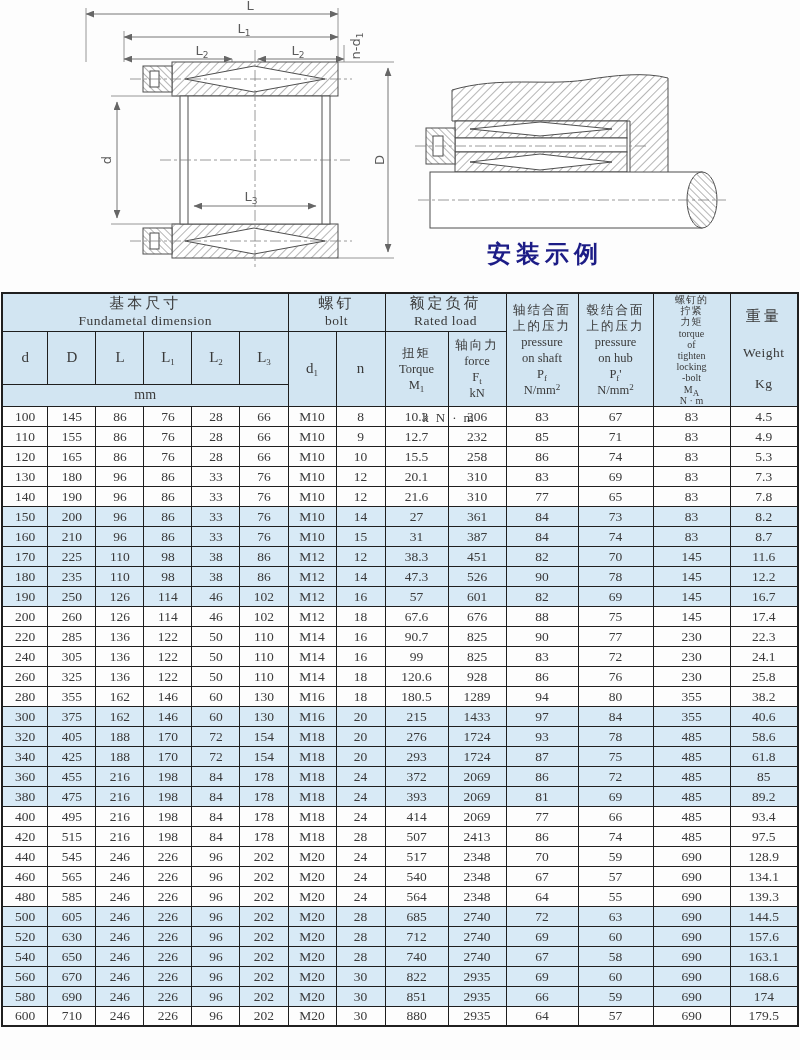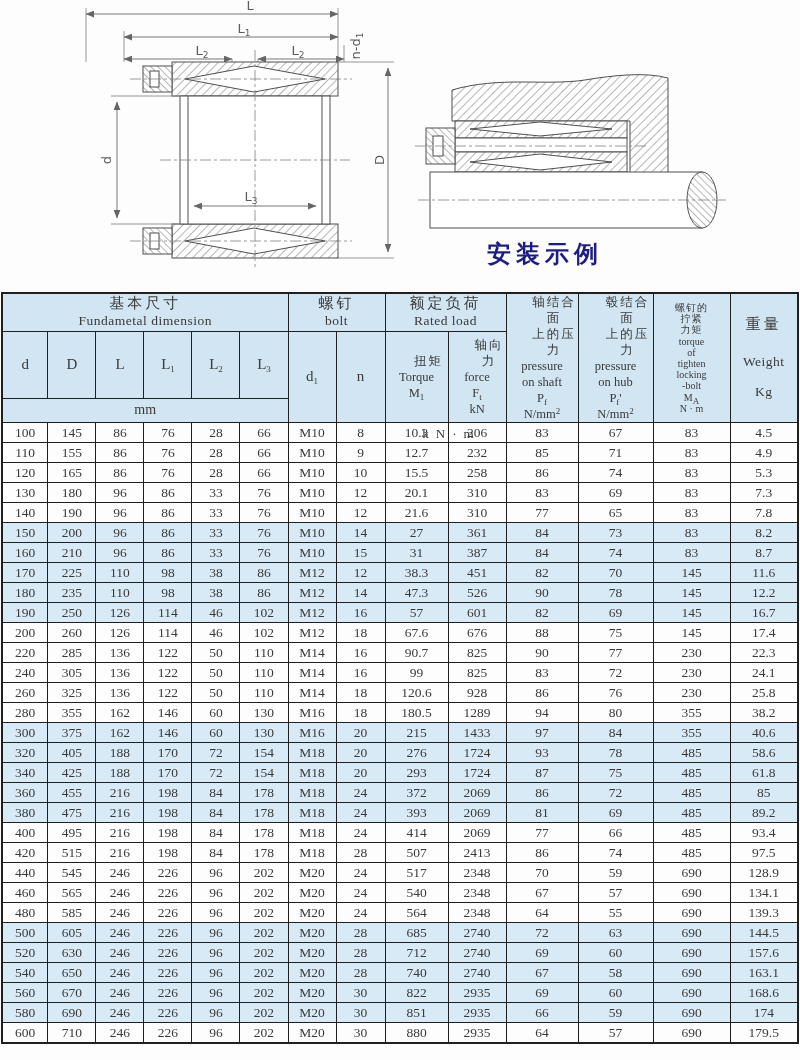--- a/index.html
+++ b/index.html
@@ -21,21 +21,21 @@
   .spec thead th{background:var(--header-bg);font-weight:normal;}
   .spec td{height:20px;font-size:13.5px;line-height:1;}
   .spec tr.shaded td{background:var(--shaded-row-bg);}
   .h1 th{height:38px;}
   .h2 th{height:52px;}
   .h3 th{height:22px;font-size:14px;}
   .cn{letter-spacing:3px;font-size:15px;line-height:1.25;}
   .en{font-size:13.5px;line-height:1.25;letter-spacing:0.5px;text-align:center;}
   .col-label{font-size:15px;}
   .ph{font-size:12.5px;line-height:1.28;}
-  .ph .cnline{letter-spacing:2px;padding-left:24px;}
+  .ph .cnline{letter-spacing:2px;}
   .small-h{font-size:10px;line-height:1.12;}
   .small-h .cnline{letter-spacing:1px;}
   sub{font-size:9px;vertical-align:-3px;line-height:0;}
   sup{font-size:9px;vertical-align:4px;line-height:0;}
   .torque-th{position:relative;}
   .spill{position:absolute;top:100%;left:0;width:100%;margin-top:4px;letter-spacing:7px;font-size:13px;color:var(--text);pointer-events:none;z-index:2;margin-left:35px;}
 
   
   .dlabel{font-family:"DejaVu Sans","Liberation Sans",sans-serif;font-size:13px;fill:#5c5c5c;}
   .svgsub{font-size:9px;}

